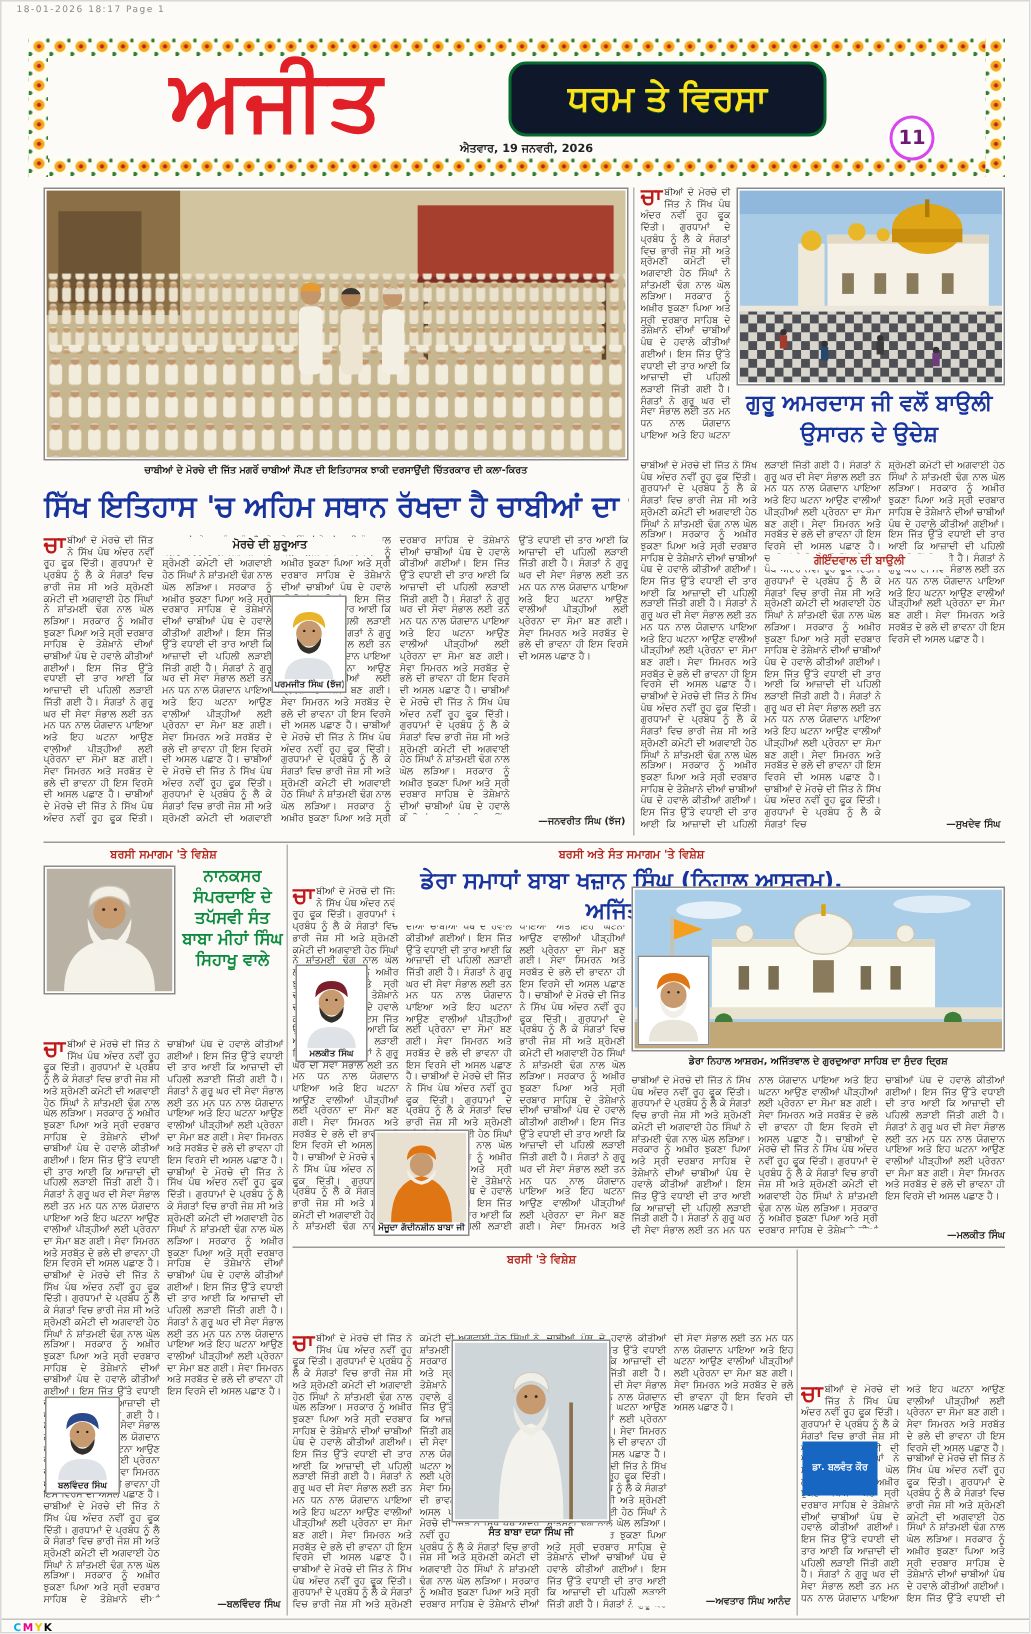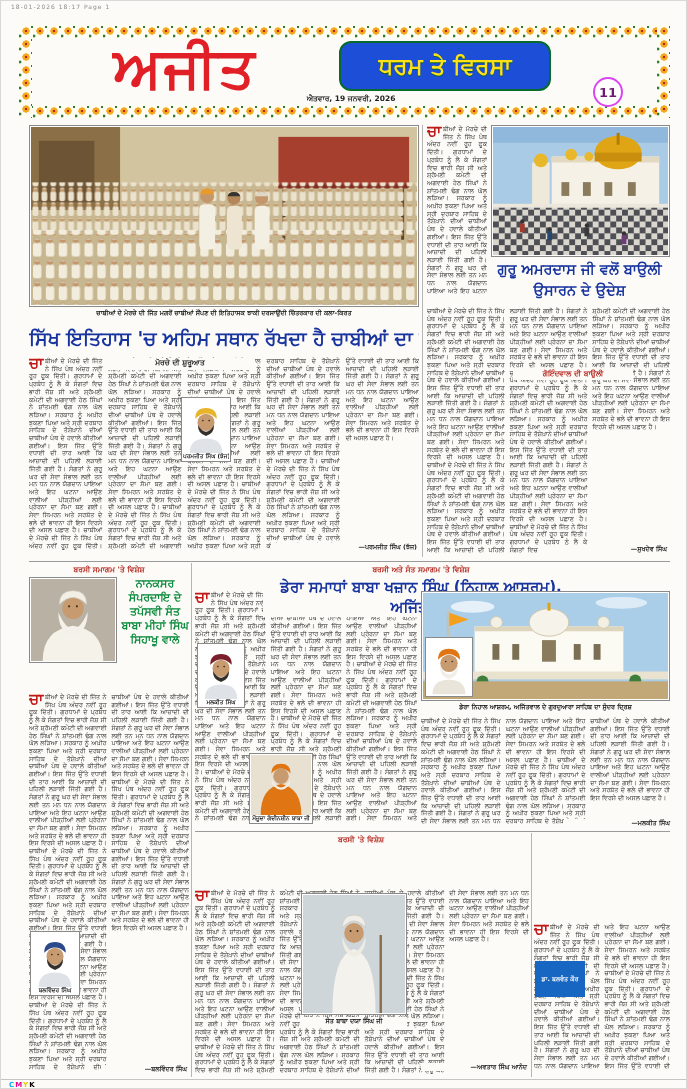--- a/index.html
+++ b/index.html
@@ -8,21 +8,21 @@
   .abs{position:absolute}
   .printline{font-size:6px;color:#8a8a8a;letter-spacing:1px;white-space:nowrap}
   .floral{background-color:#fffdf2;
     background-image:
       radial-gradient(circle at 7px 6px,#b3261e 1.2px,transparent 1.6px),
       radial-gradient(circle at 7px 6px,#f5a81c 3.4px,transparent 3.9px),
       radial-gradient(circle at 1px 11px,#2e7d32 1.3px,transparent 1.7px),
       radial-gradient(circle at 13px 2px,#2e7d32 1.1px,transparent 1.5px);
     background-size:14px 13px;}
   .logo{color:#e01f26;font-weight:800;font-size:56px;line-height:78px;text-align:center;letter-spacing:2px;overflow:hidden;white-space:nowrap}
-  .banner{background:#1d4ed8;border:2px solid #066b2c;border-radius:12px;display:flex;align-items:center;justify-content:center;
+  .banner{background:#0f172a;border:2px solid #066b2c;border-radius:12px;display:flex;align-items:center;justify-content:center;
           color:#ffe11a;font-weight:800;font-size:23px;white-space:nowrap;overflow:hidden;text-shadow:0 1px 0 #045c26}
   .pgnum{background:#fff;border:2px solid #d946ef;border-radius:50%;display:flex;align-items:center;justify-content:center;
          font-size:13px;font-weight:bold;color:#701a75;z-index:5}
   .datebar{font-size:7.5px;font-weight:bold;text-align:center;color:#222;white-space:nowrap;overflow:hidden}
   .photo{border:1px solid #8a8a8a;background:#fff;padding:1px;z-index:2}
   .photo svg{display:block;width:100%;height:100%}
   .pt-wrap{background:#fff;border:1px solid #8a8a8a;padding:1px;z-index:3}
   .pt-wrap svg{display:block;width:100%}
   .pt-cap{font-size:5.8px;font-weight:bold;text-align:center;white-space:nowrap;overflow:hidden;color:#111}
   .body-txt{font-size:6.3px;line-height:7.7px;text-align:justify;color:#222;overflow:hidden;column-fill:auto}
@@ -125,21 +125,21 @@
   <div class="abs cap" style="left:28px;top:308px;width:390px;height:12px">ਚਾਬੀਆਂ ਦੇ ਮੋਰਚੇ ਦੀ ਜਿੱਤ ਮਗਰੋਂ ਚਾਬੀਆਂ ਸੌਂਪਣ ਦੀ ਇਤਿਹਾਸਕ ਝਾਕੀ ਦਰਸਾਉਂਦੀ ਚਿੱਤਰਕਾਰ ਦੀ ਕਲਾ-ਕਿਰਤ</div>
   <div class="abs hl hl-blue" style="left:28px;top:322px;width:390px;height:30px;font-size:19px;line-height:30px;text-align:center;white-space:nowrap">ਸਿੱਖ ਇਤਿਹਾਸ 'ਚ ਅਹਿਮ ਸਥਾਨ ਰੱਖਦਾ ਹੈ ਚਾਬੀਆਂ ਦਾ ਮੋਰਚਾ</div>
   <div class="abs body-txt dc" style="left:28px;top:356px;width:390px;height:198px;column-count:5;column-gap:6px">ਚਾਬੀਆਂ ਦੇ ਮੋਰਚੇ ਦੀ ਜਿੱਤ ਨੇ ਸਿੱਖ ਪੰਥ ਅੰਦਰ ਨਵੀਂ ਰੂਹ ਫੂਕ ਦਿੱਤੀ। ਗੁਰਧਾਮਾਂ ਦੇ ਪ੍ਰਬੰਧ ਨੂੰ ਲੈ ਕੇ ਸੰਗਤਾਂ ਵਿਚ ਭਾਰੀ ਜੋਸ਼ ਸੀ ਅਤੇ ਸ਼੍ਰੋਮਣੀ ਕਮੇਟੀ ਦੀ ਅਗਵਾਈ ਹੇਠ ਸਿੰਘਾਂ ਨੇ ਸ਼ਾਂਤਮਈ ਢੰਗ ਨਾਲ ਘੋਲ ਲੜਿਆ। ਸਰਕਾਰ ਨੂੰ ਅਖ਼ੀਰ ਝੁਕਣਾ ਪਿਆ ਅਤੇ ਸ੍ਰੀ ਦਰਬਾਰ ਸਾਹਿਬ ਦੇ ਤੋਸ਼ੇਖ਼ਾਨੇ ਦੀਆਂ ਚਾਬੀਆਂ ਪੰਥ ਦੇ ਹਵਾਲੇ ਕੀਤੀਆਂ ਗਈਆਂ। ਇਸ ਜਿੱਤ ਉੱਤੇ ਵਧਾਈ ਦੀ ਤਾਰ ਆਈ ਕਿ ਆਜ਼ਾਦੀ ਦੀ ਪਹਿਲੀ ਲੜਾਈ ਜਿੱਤੀ ਗਈ ਹੈ। ਸੰਗਤਾਂ ਨੇ ਗੁਰੂ ਘਰ ਦੀ ਸੇਵਾ ਸੰਭਾਲ ਲਈ ਤਨ ਮਨ ਧਨ ਨਾਲ ਯੋਗਦਾਨ ਪਾਇਆ ਅਤੇ ਇਹ ਘਟਨਾ ਆਉਣ ਵਾਲੀਆਂ ਪੀੜ੍ਹੀਆਂ ਲਈ ਪ੍ਰੇਰਨਾ ਦਾ ਸੋਮਾ ਬਣ ਗਈ। ਸੇਵਾ ਸਿਮਰਨ ਅਤੇ ਸਰਬੱਤ ਦੇ ਭਲੇ ਦੀ ਭਾਵਨਾ ਹੀ ਇਸ ਵਿਰਸੇ ਦੀ ਅਸਲ ਪਛਾਣ ਹੈ। ਚਾਬੀਆਂ ਦੇ ਮੋਰਚੇ ਦੀ ਜਿੱਤ ਨੇ ਸਿੱਖ ਪੰਥ ਅੰਦਰ ਨਵੀਂ ਰੂਹ ਫੂਕ ਦਿੱਤੀ। ਗੁਰਧਾਮਾਂ ਦੇ ਪ੍ਰਬੰਧ ਨੂੰ ਲੈ ਕੇ ਸੰਗਤਾਂ ਵਿਚ ਭਾਰੀ ਜੋਸ਼ ਸੀ ਅਤੇ ਸ਼੍ਰੋਮਣੀ ਕਮੇਟੀ ਦੀ ਅਗਵਾਈ ਹੇਠ ਸਿੰਘਾਂ ਨੇ ਸ਼ਾਂਤਮਈ ਢੰਗ ਨਾਲ ਘੋਲ ਲੜਿਆ। ਸਰਕਾਰ ਨੂੰ ਅਖ਼ੀਰ ਝੁਕਣਾ ਪਿਆ ਅਤੇ ਸ੍ਰੀ ਦਰਬਾਰ ਸਾਹਿਬ ਦੇ ਤੋਸ਼ੇਖ਼ਾਨੇ ਦੀਆਂ ਚਾਬੀਆਂ ਪੰਥ ਦੇ ਹਵਾਲੇ ਕੀਤੀਆਂ ਗਈਆਂ। ਇਸ ਜਿੱਤ ਉੱਤੇ ਵਧਾਈ ਦੀ ਤਾਰ ਆਈ ਕਿ ਆਜ਼ਾਦੀ ਦੀ ਪਹਿਲੀ ਲੜਾਈ ਜਿੱਤੀ ਗਈ ਹੈ। ਸੰਗਤਾਂ ਨੇ ਗੁਰੂ ਘਰ ਦੀ ਸੇਵਾ ਸੰਭਾਲ ਲਈ ਤਨ ਮਨ ਧਨ ਨਾਲ ਯੋਗਦਾਨ ਪਾਇਆ ਅਤੇ ਇਹ ਘਟਨਾ ਆਉਣ ਵਾਲੀਆਂ ਪੀੜ੍ਹੀਆਂ ਲਈ ਪ੍ਰੇਰਨਾ ਦਾ ਸੋਮਾ ਬਣ ਗਈ। ਸੇਵਾ ਸਿਮਰਨ ਅਤੇ ਸਰਬੱਤ ਦੇ ਭਲੇ ਦੀ ਭਾਵਨਾ ਹੀ ਇਸ ਵਿਰਸੇ ਦੀ ਅਸਲ ਪਛਾਣ ਹੈ। ਚਾਬੀਆਂ ਦੇ ਮੋਰਚੇ ਦੀ ਜਿੱਤ ਨੇ ਸਿੱਖ ਪੰਥ ਅੰਦਰ ਨਵੀਂ ਰੂਹ ਫੂਕ ਦਿੱਤੀ। ਗੁਰਧਾਮਾਂ ਦੇ ਪ੍ਰਬੰਧ ਨੂੰ ਲੈ ਕੇ ਸੰਗਤਾਂ ਵਿਚ ਭਾਰੀ ਜੋਸ਼ ਸੀ ਅਤੇ ਸ਼੍ਰੋਮਣੀ ਕਮੇਟੀ ਦੀ ਅਗਵਾਈ ਹੇਠ ਸਿੰਘਾਂ ਨੇ ਸ਼ਾਂਤਮਈ ਢੰਗ ਨਾਲ ਘੋਲ ਲੜਿਆ। ਸਰਕਾਰ ਨੂੰ ਅਖ਼ੀਰ ਝੁਕਣਾ ਪਿਆ ਅਤੇ ਸ੍ਰੀ ਦਰਬਾਰ ਸਾਹਿਬ ਦੇ ਤੋਸ਼ੇਖ਼ਾਨੇ ਦੀਆਂ ਚਾਬੀਆਂ ਪੰਥ ਦੇ ਹਵਾਲੇ ਕੀਤੀਆਂ ਗਈਆਂ। ਇਸ ਜਿੱਤ ਉੱਤੇ ਵਧਾਈ ਦੀ ਤਾਰ ਆਈ ਕਿ ਆਜ਼ਾਦੀ ਦੀ ਪਹਿਲੀ ਲੜਾਈ ਜਿੱਤੀ ਗਈ ਹੈ। ਸੰਗਤਾਂ ਨੇ ਗੁਰੂ ਘਰ ਦੀ ਸੇਵਾ ਸੰਭਾਲ ਲਈ ਤਨ ਮਨ ਧਨ ਨਾਲ ਯੋਗਦਾਨ ਪਾਇਆ ਅਤੇ ਇਹ ਘਟਨਾ ਆਉਣ ਵਾਲੀਆਂ ਪੀੜ੍ਹੀਆਂ ਲਈ ਪ੍ਰੇਰਨਾ ਦਾ ਸੋਮਾ ਬਣ ਗਈ। ਸੇਵਾ ਸਿਮਰਨ ਅਤੇ ਸਰਬੱਤ ਦੇ ਭਲੇ ਦੀ ਭਾਵਨਾ ਹੀ ਇਸ ਵਿਰਸੇ ਦੀ ਅਸਲ ਪਛਾਣ ਹੈ। ਚਾਬੀਆਂ ਦੇ ਮੋਰਚੇ ਦੀ ਜਿੱਤ ਨੇ ਸਿੱਖ ਪੰਥ ਅੰਦਰ ਨਵੀਂ ਰੂਹ ਫੂਕ ਦਿੱਤੀ। ਗੁਰਧਾਮਾਂ ਦੇ ਪ੍ਰਬੰਧ ਨੂੰ ਲੈ ਕੇ ਸੰਗਤਾਂ ਵਿਚ ਭਾਰੀ ਜੋਸ਼ ਸੀ ਅਤੇ ਸ਼੍ਰੋਮਣੀ ਕਮੇਟੀ ਦੀ ਅਗਵਾਈ ਹੇਠ ਸਿੰਘਾਂ ਨੇ ਸ਼ਾਂਤਮਈ ਢੰਗ ਨਾਲ ਘੋਲ ਲੜਿਆ। ਸਰਕਾਰ ਨੂੰ ਅਖ਼ੀਰ ਝੁਕਣਾ ਪਿਆ ਅਤੇ ਸ੍ਰੀ ਦਰਬਾਰ ਸਾਹਿਬ ਦੇ ਤੋਸ਼ੇਖ਼ਾਨੇ ਦੀਆਂ ਚਾਬੀਆਂ ਪੰਥ ਦੇ ਹਵਾਲੇ ਕੀਤੀਆਂ ਗਈਆਂ। ਇਸ ਜਿੱਤ ਉੱਤੇ ਵਧਾਈ ਦੀ ਤਾਰ ਆਈ ਕਿ ਆਜ਼ਾਦੀ ਦੀ ਪਹਿਲੀ ਲੜਾਈ ਜਿੱਤੀ ਗਈ ਹੈ। ਸੰਗਤਾਂ ਨੇ ਗੁਰੂ ਘਰ ਦੀ ਸੇਵਾ ਸੰਭਾਲ ਲਈ ਤਨ ਮਨ ਧਨ ਨਾਲ ਯੋਗਦਾਨ ਪਾਇਆ ਅਤੇ ਇਹ ਘਟਨਾ ਆਉਣ ਵਾਲੀਆਂ ਪੀੜ੍ਹੀਆਂ ਲਈ ਪ੍ਰੇਰਨਾ ਦਾ ਸੋਮਾ ਬਣ ਗਈ। ਸੇਵਾ ਸਿਮਰਨ ਅਤੇ ਸਰਬੱਤ ਦੇ ਭਲੇ ਦੀ ਭਾਵਨਾ ਹੀ ਇਸ ਵਿਰਸੇ ਦੀ ਅਸਲ ਪਛਾਣ ਹੈ। ਚਾਬੀਆਂ ਦੇ ਮੋਰਚੇ ਦੀ ਜਿੱਤ ਨੇ ਸਿੱਖ ਪੰਥ ਅੰਦਰ ਨਵੀਂ ਰੂਹ ਫੂਕ ਦਿੱਤੀ। ਗੁਰਧਾਮਾਂ ਦੇ ਪ੍ਰਬੰਧ ਨੂੰ ਲੈ ਕੇ ਸੰਗਤਾਂ ਵਿਚ ਭਾਰੀ ਜੋਸ਼ ਸੀ ਅਤੇ ਸ਼੍ਰੋਮਣੀ ਕਮੇਟੀ ਦੀ ਅਗਵਾਈ ਹੇਠ ਸਿੰਘਾਂ ਨੇ ਸ਼ਾਂਤਮਈ ਢੰਗ ਨਾਲ ਘੋਲ ਲੜਿਆ। ਸਰਕਾਰ ਨੂੰ ਅਖ਼ੀਰ ਝੁਕਣਾ ਪਿਆ ਅਤੇ ਸ੍ਰੀ ਦਰਬਾਰ ਸਾਹਿਬ ਦੇ ਤੋਸ਼ੇਖ਼ਾਨੇ ਦੀਆਂ ਚਾਬੀਆਂ ਪੰਥ ਦੇ ਹਵਾਲੇ ਕੀਤੀਆਂ ਗਈਆਂ। ਇਸ ਜਿੱਤ ਉੱਤੇ ਵਧਾਈ ਦੀ ਤਾਰ ਆਈ ਕਿ ਆਜ਼ਾਦੀ ਦੀ ਪਹਿਲੀ ਲੜਾਈ ਜਿੱਤੀ ਗਈ ਹੈ। ਸੰਗਤਾਂ ਨੇ ਗੁਰੂ ਘਰ ਦੀ ਸੇਵਾ ਸੰਭਾਲ ਲਈ ਤਨ ਮਨ ਧਨ ਨਾਲ ਯੋਗਦਾਨ ਪਾਇਆ ਅਤੇ ਇਹ ਘਟਨਾ ਆਉਣ ਵਾਲੀਆਂ ਪੀੜ੍ਹੀਆਂ ਲਈ ਪ੍ਰੇਰਨਾ ਦਾ ਸੋਮਾ ਬਣ ਗਈ। ਸੇਵਾ ਸਿਮਰਨ ਅਤੇ ਸਰਬੱਤ ਦੇ ਭਲੇ ਦੀ ਭਾਵਨਾ ਹੀ ਇਸ ਵਿਰਸੇ ਦੀ ਅਸਲ ਪਛਾਣ ਹੈ। </div>
   <div class="abs subhead" style="left:104px;top:357px;width:150px;height:12px">ਮੋਰਚੇ ਦੀ ਸ਼ੁਰੂਆਤ</div>
   <div class="abs pt-wrap" style="left:180px;top:396px;width:50px">
     <svg viewBox="0 0 48 60" style="color:#e8b429;height:54px">
         <use href="#p-young"></use>
       </svg>
     <div class="pt-cap">ਪਰਮਜੀਤ ਸਿੰਘ (ਝੱਜ)</div>
   </div>
-  <div class="abs endline" style="left:270px;top:542px;width:146px">—ਪਰਮਜੀਤ ਸਿੰਘ (ਝੱਜ)</div>
+  <div class="abs endline" style="left:270px;top:542px;width:146px">—ਜਨਵਰੀਤ ਸਿੰਘ (ਝੱਜ)</div>
 
   <div class="abs vline" style="left:421px;top:124px;height:432px"></div>
 
   <div class="abs body-txt dc" style="left:426px;top:124px;width:60px;height:176px;column-count:1">ਚਾਬੀਆਂ ਦੇ ਮੋਰਚੇ ਦੀ ਜਿੱਤ ਨੇ ਸਿੱਖ ਪੰਥ ਅੰਦਰ ਨਵੀਂ ਰੂਹ ਫੂਕ ਦਿੱਤੀ। ਗੁਰਧਾਮਾਂ ਦੇ ਪ੍ਰਬੰਧ ਨੂੰ ਲੈ ਕੇ ਸੰਗਤਾਂ ਵਿਚ ਭਾਰੀ ਜੋਸ਼ ਸੀ ਅਤੇ ਸ਼੍ਰੋਮਣੀ ਕਮੇਟੀ ਦੀ ਅਗਵਾਈ ਹੇਠ ਸਿੰਘਾਂ ਨੇ ਸ਼ਾਂਤਮਈ ਢੰਗ ਨਾਲ ਘੋਲ ਲੜਿਆ। ਸਰਕਾਰ ਨੂੰ ਅਖ਼ੀਰ ਝੁਕਣਾ ਪਿਆ ਅਤੇ ਸ੍ਰੀ ਦਰਬਾਰ ਸਾਹਿਬ ਦੇ ਤੋਸ਼ੇਖ਼ਾਨੇ ਦੀਆਂ ਚਾਬੀਆਂ ਪੰਥ ਦੇ ਹਵਾਲੇ ਕੀਤੀਆਂ ਗਈਆਂ। ਇਸ ਜਿੱਤ ਉੱਤੇ ਵਧਾਈ ਦੀ ਤਾਰ ਆਈ ਕਿ ਆਜ਼ਾਦੀ ਦੀ ਪਹਿਲੀ ਲੜਾਈ ਜਿੱਤੀ ਗਈ ਹੈ। ਸੰਗਤਾਂ ਨੇ ਗੁਰੂ ਘਰ ਦੀ ਸੇਵਾ ਸੰਭਾਲ ਲਈ ਤਨ ਮਨ ਧਨ ਨਾਲ ਯੋਗਦਾਨ ਪਾਇਆ ਅਤੇ ਇਹ ਘਟਨਾ ਆਉਣ ਵਾਲੀਆਂ ਪੀੜ੍ਹੀਆਂ ਲਈ ਪ੍ਰੇਰਨਾ ਦਾ ਸੋਮਾ ਬਣ ਗਈ। ਸੇਵਾ ਸਿਮਰਨ ਅਤੇ ਸਰਬੱਤ ਦੇ ਭਲੇ ਦੀ ਭਾਵਨਾ ਹੀ ਇਸ ਵਿਰਸੇ ਦੀ ਅਸਲ ਪਛਾਣ ਹੈ। </div>
   <div class="abs photo" style="left:490px;top:124px;width:179px;height:132px">
     <svg viewBox="0 0 179 130" preserveAspectRatio="none">
       <defs>
         <pattern id="chk" width="12" height="12" patternUnits="userSpaceOnUse">
           <rect width="12" height="12" fill="#d9d6cd"></rect>
           <rect width="6" height="6" fill="#4e4e55"></rect>

